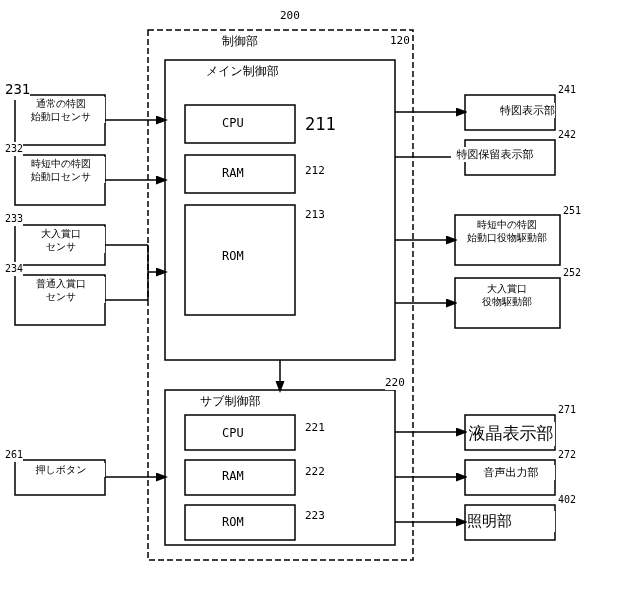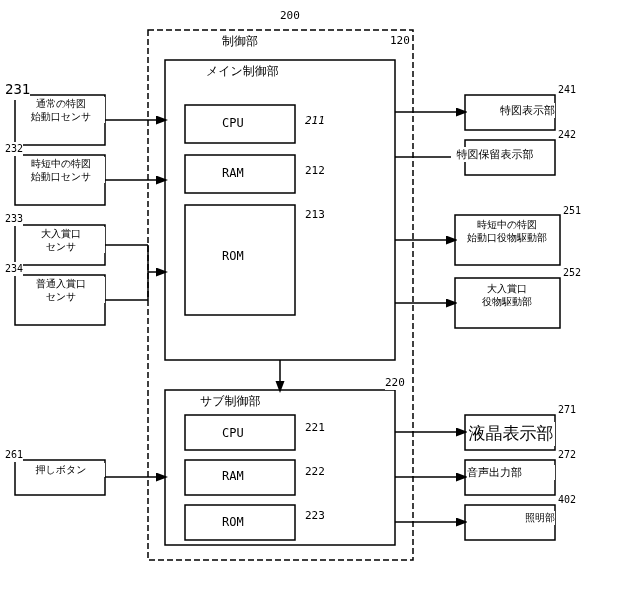--- a/index.html
+++ b/index.html
@@ -115,21 +115,21 @@
   <div class="label" style="top:8px; left:280px;">200</div>
 
   <div class="label" style="top:33px; left:222px; font-size:12px;">制御部</div>
 
   <div class="label" style="top:33px; left:390px; font-size:11px;">120</div>
 
   <div class="label" style="top:63px; left:206px; font-size:12px;">メイン制御部</div>
 
   <div class="label" style="top:115px; left:222px; font-size:12px;">CPU</div>
 
-  <div class="label" style="top:113px; left:305px; font-size:11px;font-style:italic;">211</div>
+  <div class="label" style="top:113px; left:305px; font-size:17px;">211</div>
 
   <div class="label" style="top:165px; left:222px; font-size:12px;">RAM</div>
 
   <div class="label" style="top:163px; left:305px; font-size:11px;">212</div>
 
   <div class="label" style="top:248px; left:222px; font-size:12px;">ROM</div>
 
   <div class="label" style="top:207px; left:305px; font-size:11px;">213</div>
 
   <div class="label" style="top:393px; left:200px; font-size:12px;">サブ制御部</div>
@@ -172,18 +172,18 @@
   <div class="label" style="top:204px; left:563px; font-size:10px;">251</div>
   <div class="label" style="top:218px; left:457px; font-size:10px; line-height:1.3; text-align:center; width:100px;">時短中の特図<br>始動口役物駆動部</div>
 
   <div class="label" style="top:266px; left:563px; font-size:10px;">252</div>
   <div class="label" style="top:282px; left:457px; font-size:10px; line-height:1.3; text-align:center; width:100px;">大入賞口<br>役物駆動部</div>
 
   <div class="label" style="top:403px; left:558px; font-size:10px;">271</div>
   <div class="label" style="top:422px; left:467px; font-size:17px; text-align:center; width:88px;">液晶表示部</div>
 
   <div class="label" style="top:448px; left:558px; font-size:10px;">272</div>
-  <div class="label" style="top:465px; left:467px; font-size:11px; text-align:left; width:88px;">音声出力部</div>
+  <div class="label" style="top:465px; left:467px; font-size:11px; text-align:center; width:88px;">音声出力部</div>
 
   <div class="label" style="top:493px; left:558px; font-size:10px;">402</div>
-  <div class="label" style="top:511px; left:467px; font-size:10px; text-align:right; width:88px;">照明部</div>
+  <div class="label" style="top:511px; left:467px; font-size:15px; text-align:left; width:88px;">照明部</div>
 
 </div>
 
 </body></html>

